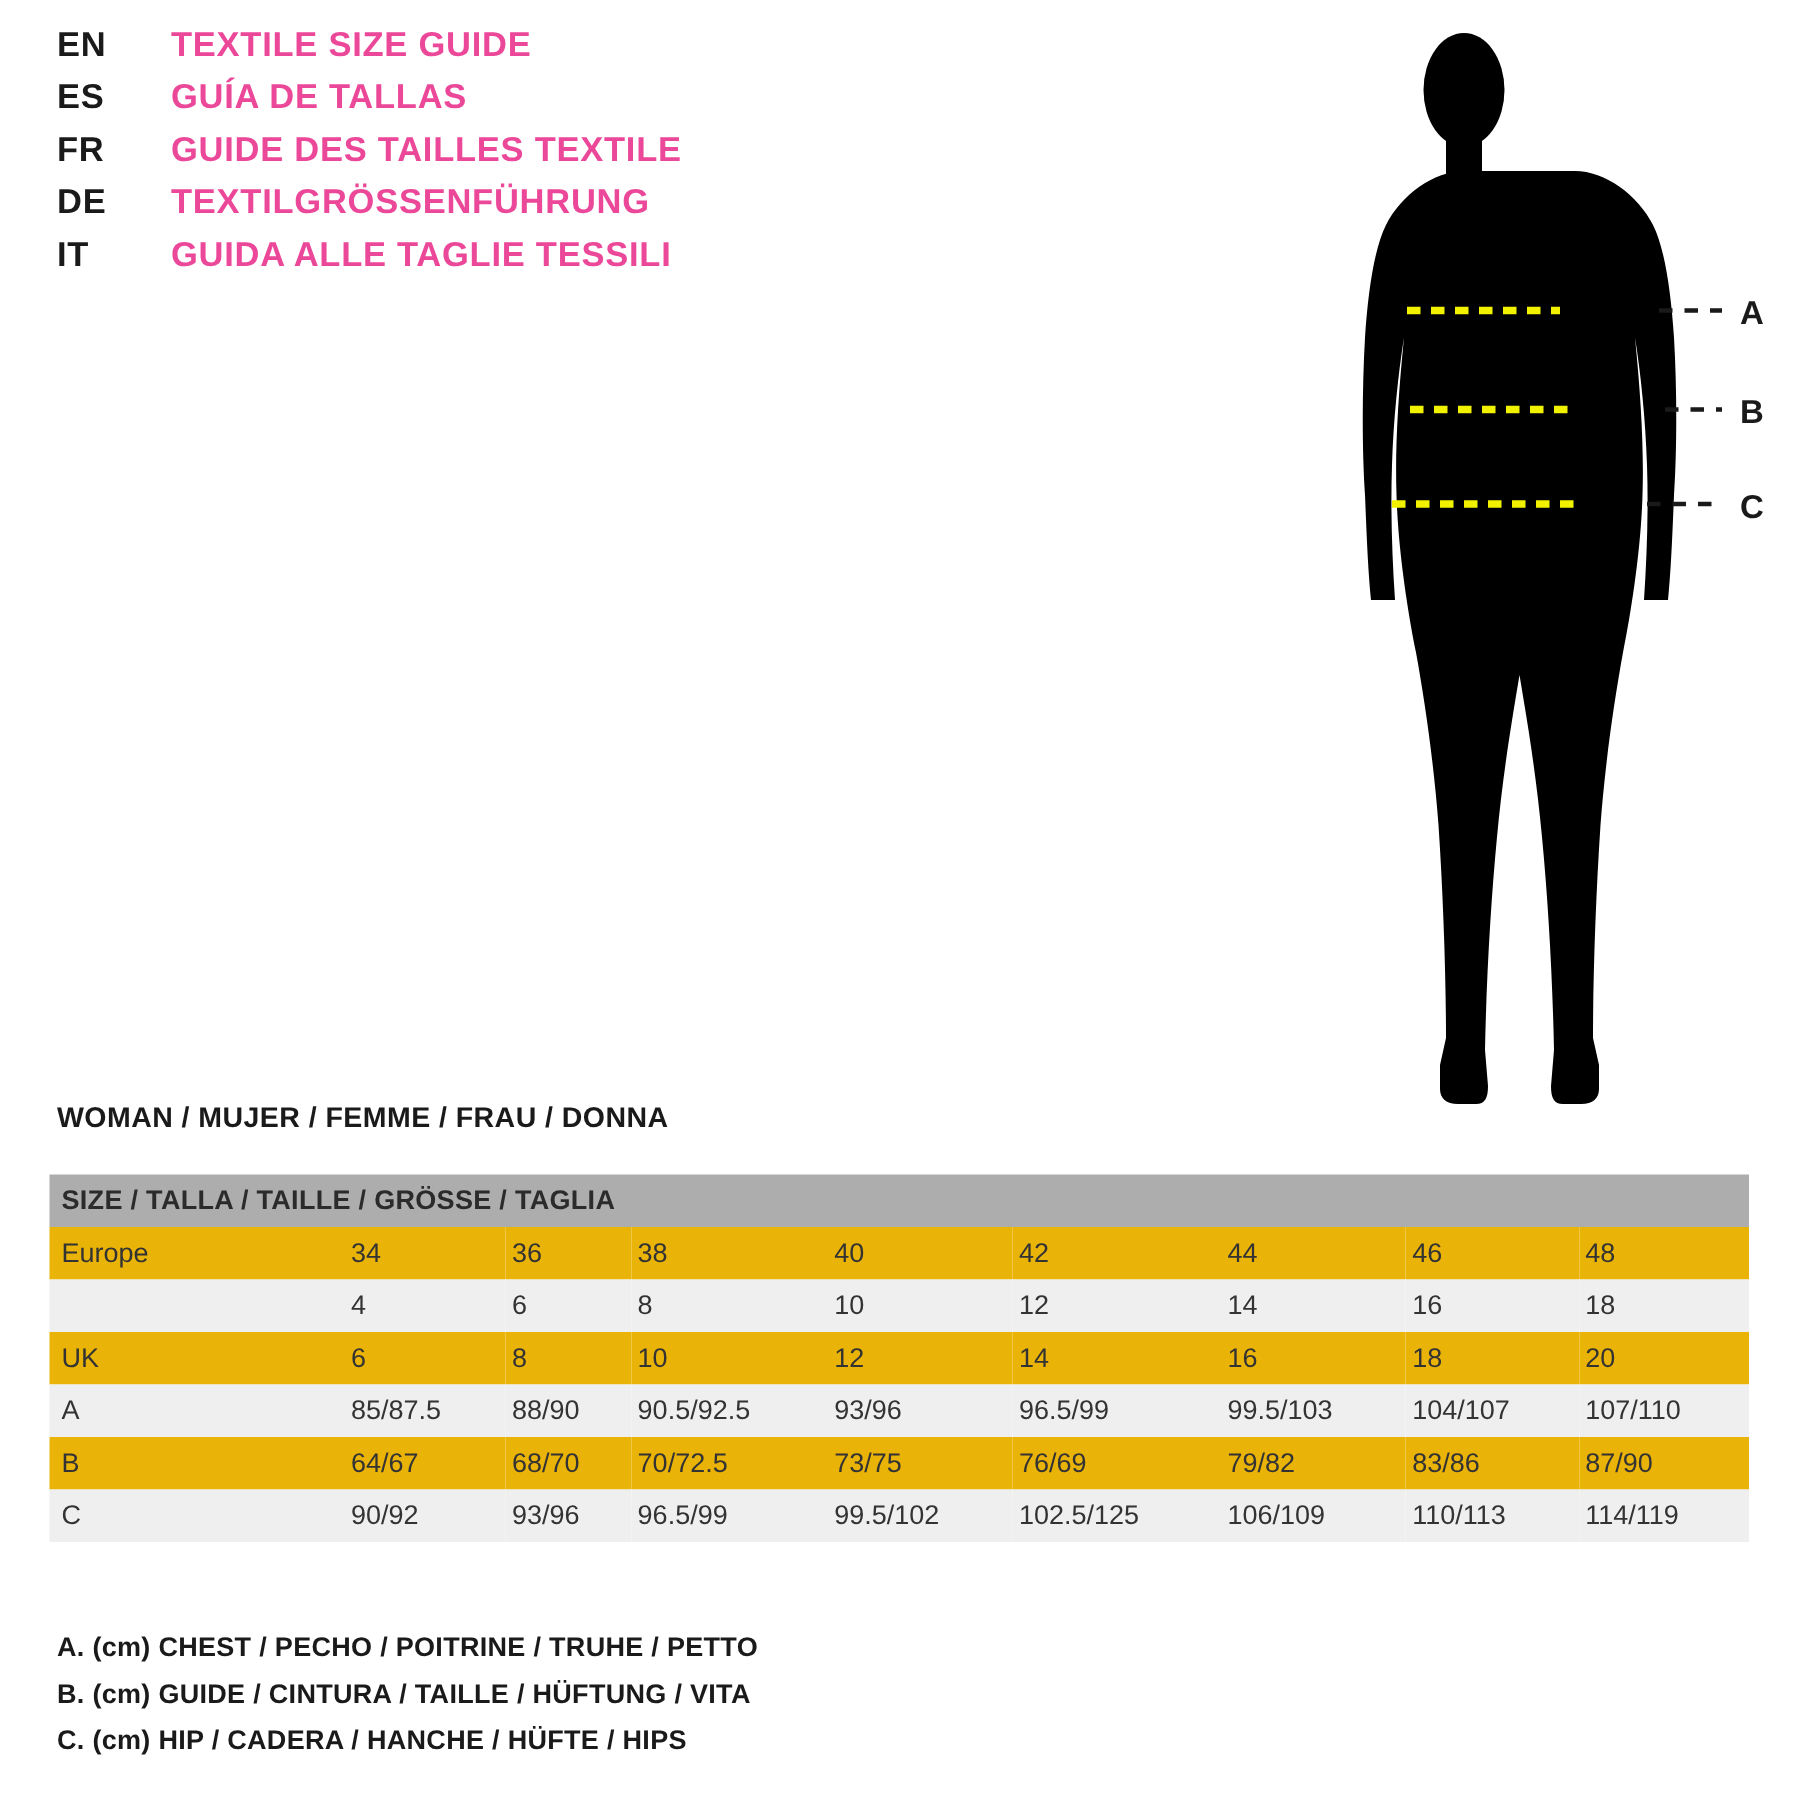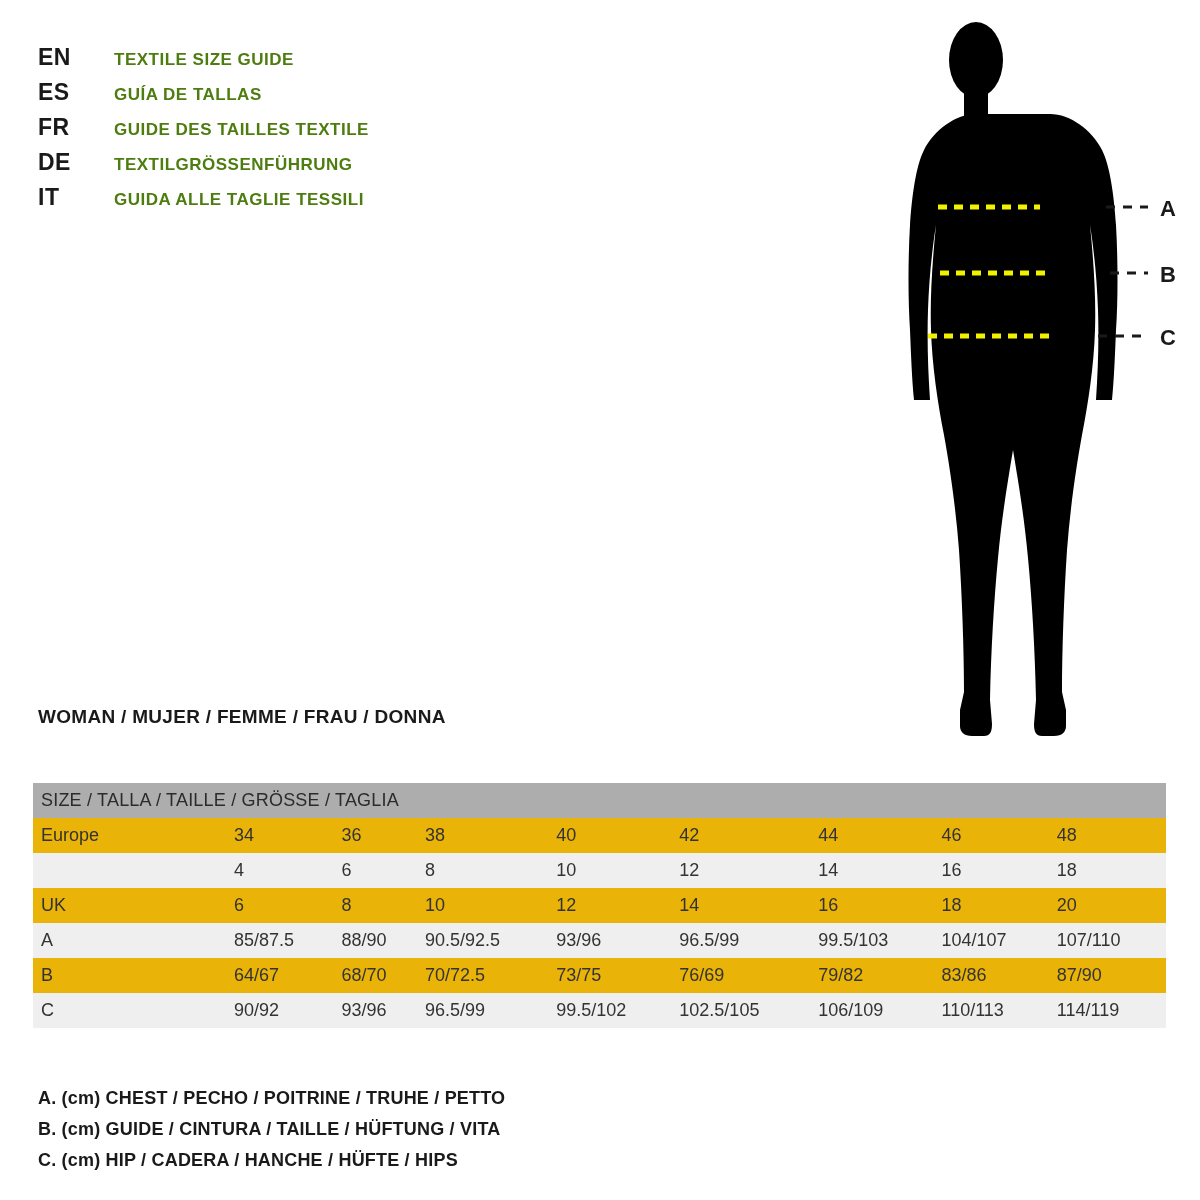--- a/index.html
+++ b/index.html
@@ -13,40 +13,40 @@
     font-family: "Liberation Sans", sans-serif;
     color: #1a1a1a;
     position: relative;
     overflow: hidden;
   }
 
   
   #title-block {
     position: absolute;
     left: 38px;
-    top: 44px;
+    top: 16px;
     width: 700px;
   }
   .title-row {
     display: flex;
     align-items: baseline;
     height: 35px;
   }
   .title-lang {
     width: 76px;
     font-size: 23px;
     font-weight: bold;
     letter-spacing: 0.5px;
     color: #1a1a1a;
   }
   .title-text {
-    font-size: 17px;
+    font-size: 23px;
     font-weight: bold;
     letter-spacing: 0.5px;
-    color: #4d7c0f;
+    color: #ec4899;
     white-space: nowrap;
   }
 
   
   #figure-area {
     position: absolute;
     left: 860px;
     top: 10px;
     width: 330px;
     height: 740px;
@@ -60,42 +60,42 @@
     position: absolute;
     font-size: 22px;
     font-weight: bold;
     color: #1a1a1a;
   }
 
   
   #section-heading {
     position: absolute;
     left: 38px;
-    top: 706px;
+    top: 735px;
     font-size: 19px;
     font-weight: bold;
     letter-spacing: 0.3px;
     color: #1a1a1a;
   }
   #size-table {
     position: absolute;
     left: 33px;
     top: 783px;
     width: 1133px;
     border-collapse: collapse;
     font-size: 18px;
   }
   #size-table td {
     padding: 6px 4px;
     color: #333333;
     height: 23px;
   }
   #size-table tr.header-row td {
     background: #adadad;
-    font-weight: normal;
+    font-weight: bold;
     color: #2b2b2b;
     font-size: 18px;
     letter-spacing: 0.2px;
   }
   #size-table tr.shade td {
     background: #efefef;
   }
   #size-table tr.plain td {
     background: #eab308;
   }
@@ -278,21 +278,21 @@
       <td class="val">83/86</td>
       <td class="val">87/90</td>
     </tr>
 
     <tr class="shade">
       <td class="rowlabel">C</td>
       <td class="val">90/92</td>
       <td class="val">93/96</td>
       <td class="val">96.5/99</td>
       <td class="val">99.5/102</td>
-      <td class="val">102.5/105</td>
+      <td class="val">102.5/125</td>
       <td class="val">106/109</td>
       <td class="val">110/113</td>
       <td class="val">114/119</td>
     </tr>
   </tbody>
 </table>
 
 <div id="footnotes">
   <div class="footnote">A. (cm) CHEST / PECHO / POITRINE / TRUHE / PETTO</div>
   <div class="footnote">B. (cm) GUIDE / CINTURA / TAILLE / HÜFTUNG / VITA</div>

